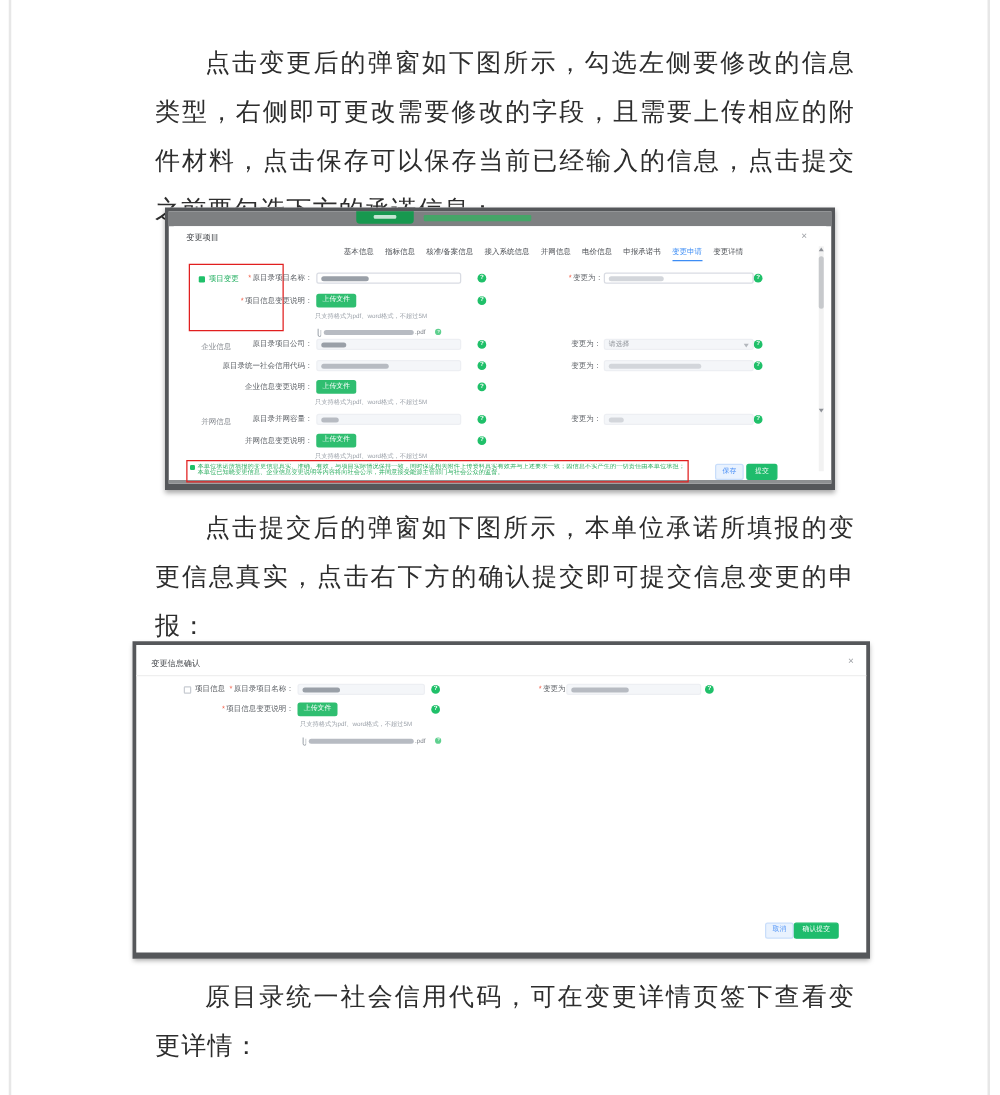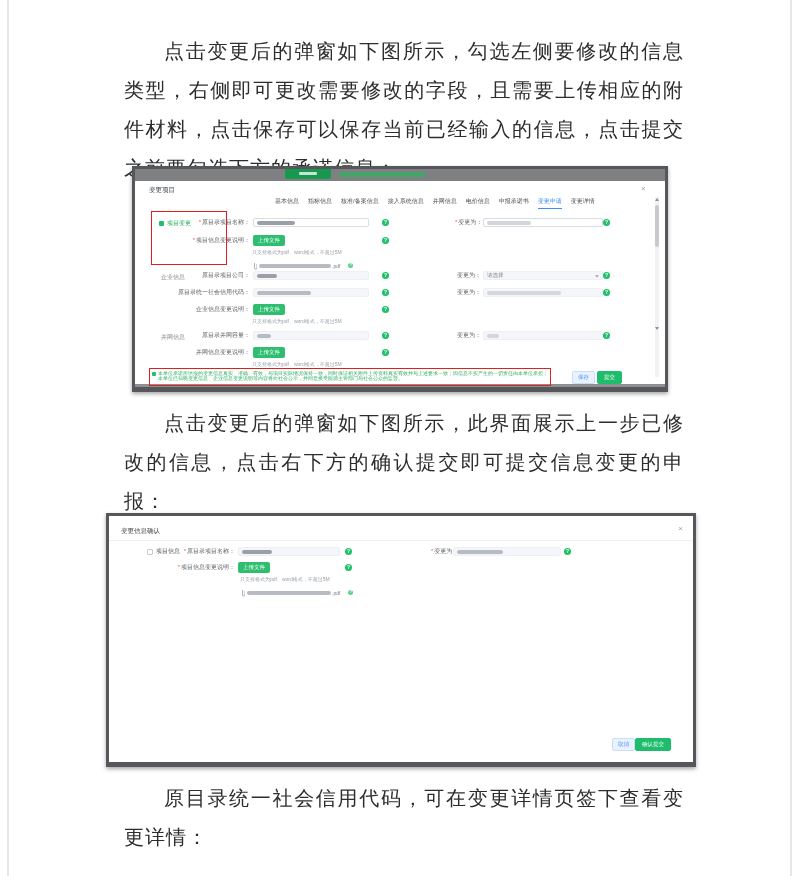--- a/index.html
+++ b/index.html
@@ -211,21 +211,21 @@
     <div style="display:flex;gap:2px;margin:1.5px 2px;align-items:flex-start;">
       <span class="cbx" style="width:4px;height:4px;margin-top:1px;"></span>
       <span class="commit-text">本单位承诺所填报的变更信息真实、准确、有效，与项目实际情况保持一致，同时保证相关附件上传资料真实有效并与上述要求一致；因信息不实产生的一切责任由本单位承担；本单位已知晓变更信息、企业信息变更说明等内容将向社会公示，并同意接受能源主管部门与社会公众的监督。</span>
     </div>
   </div>
 
   <span class="abs btn-light" style="left:437px;top:202px;">保存</span>
   <span class="abs btn-green" style="left:462px;top:202px;">提交</span>
 </div>
 
-<p class="doc-p" style="top:404px;">点击变更后的弹窗如下图所示，此界面展示上一步已修改的信息，点击右下方的确认提交即可提交信息变更的申报：</p>
+<p class="doc-p" style="top:404px;">点击提交后的弹窗如下图所示，本单位承诺所填报的变更信息真实，点击右下方的确认提交即可提交信息变更的申报：</p>
 
 <div class="shot" style="left:106px;top:513px;width:590px;height:254px;">
 
   <div class="abs mtitle" style="left:12px;top:11px;">变更信息确认</div>
   <div class="abs mclose" style="right:10px;top:9px;">×</div>
   <div class="divider" style="top:24px;"></div>
 
   <div class="row" style="left:38px;top:30px;">
     <span class="cbx plain"></span>
     <span style="font-size:6px;color:#55585d;margin-left:3px;white-space:nowrap;">项目信息</span>

